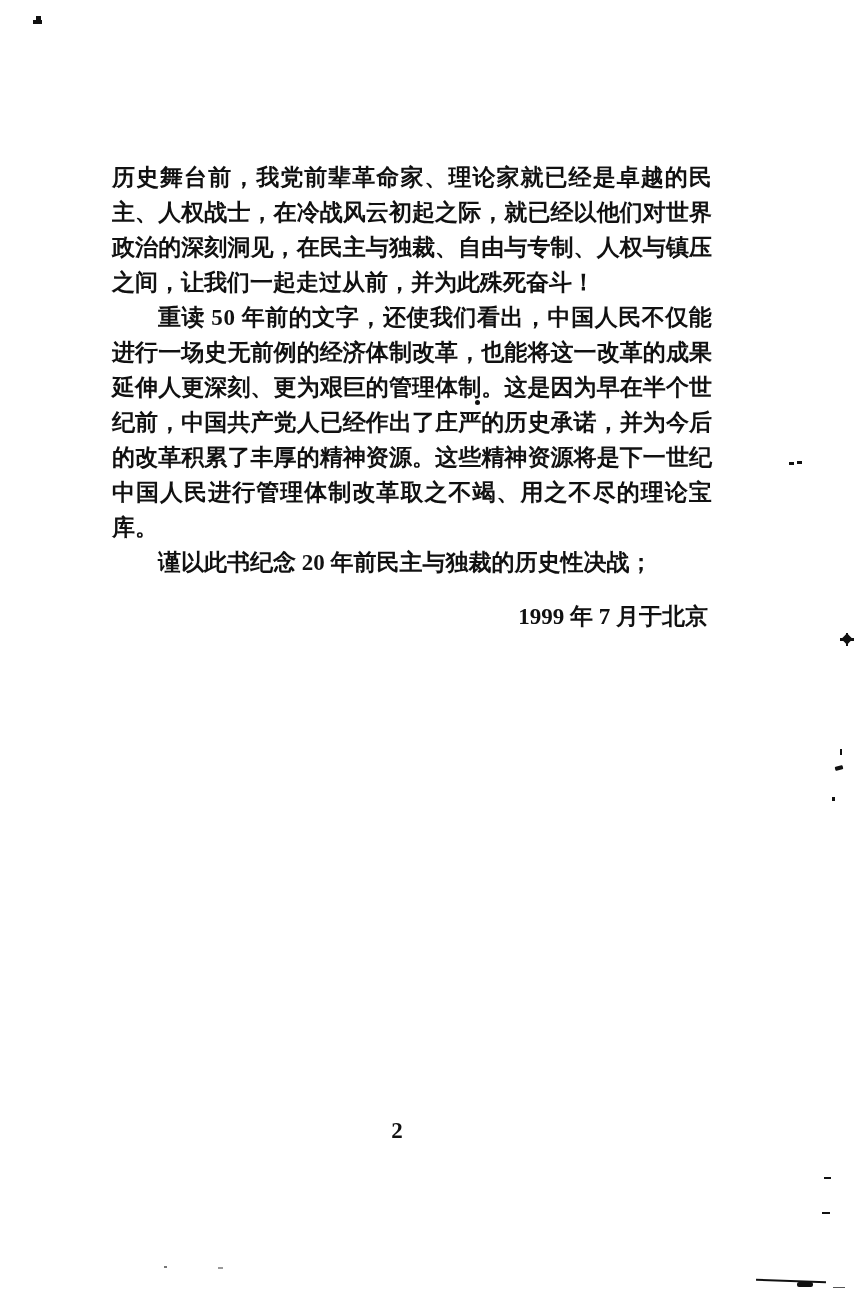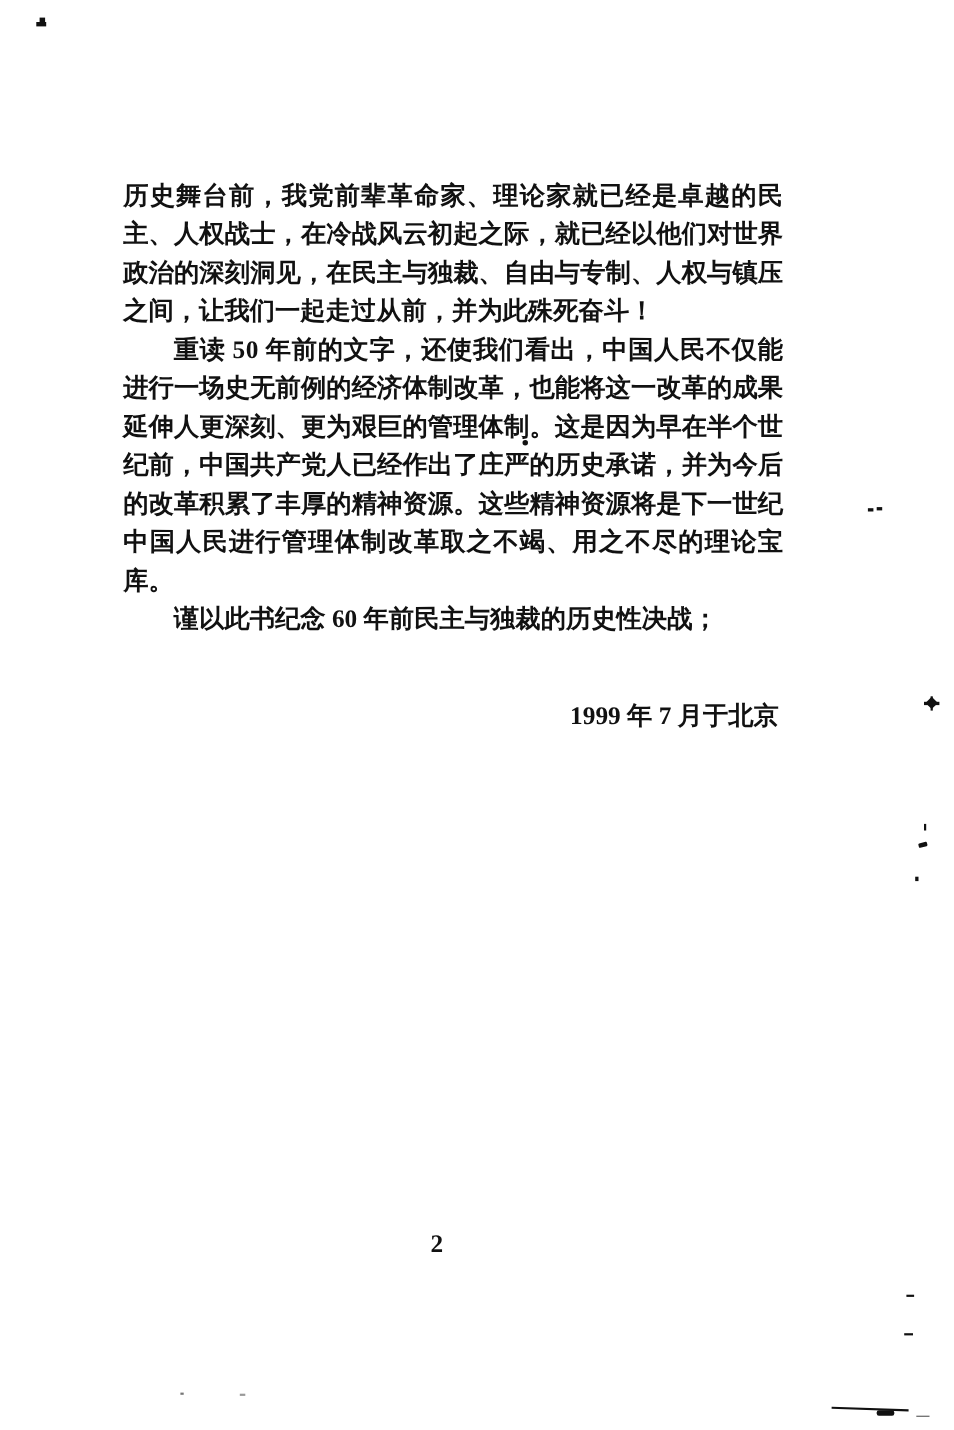--- a/index.html
+++ b/index.html
@@ -24,21 +24,21 @@
   }
   .line{
     height:35px;line-height:35px;
     white-space:nowrap;
     text-rendering:optimizeLegibility;
   }
   
   .line.fit{display:flex;justify-content:space-between;align-items:baseline;}
   .line.indent{padding-left:46px;}
   .dateline{
-    margin-top:53px;
+    margin-top:19px;
     height:35px;line-height:35px;
     text-align:right;
     padding-right:4px;
     font-size:23px;font-weight:bold;
     white-space:nowrap;
   }
   .page-number{
     position:absolute;
     left:377px;top:1113px;width:40px;
     height:35px;line-height:35px;
@@ -320,21 +320,21 @@
         <span>之</span>
         <span>不</span>
         <span>尽</span>
         <span>的</span>
         <span>理</span>
         <span>论</span>
         <span>宝</span>
       </div>
     <div class="line">库。</div>
 
-    <div class="line indent">谨以此书纪念 60 年前民主与独裁的历史性决战；</div>
+    <div class="line indent">谨以此书纪念 20 年前民主与独裁的历史性决战；</div>
 
     <div class="dateline">1999 年 7 月于北京</div>
   </div>
 
   <div class="page-number">2</div>
 
   <div class="artifact a-topleft"></div>
   <div class="artifact a-dot"></div>
   <div class="artifact a-margin-specks"></div>
   <div class="artifact a-star">

